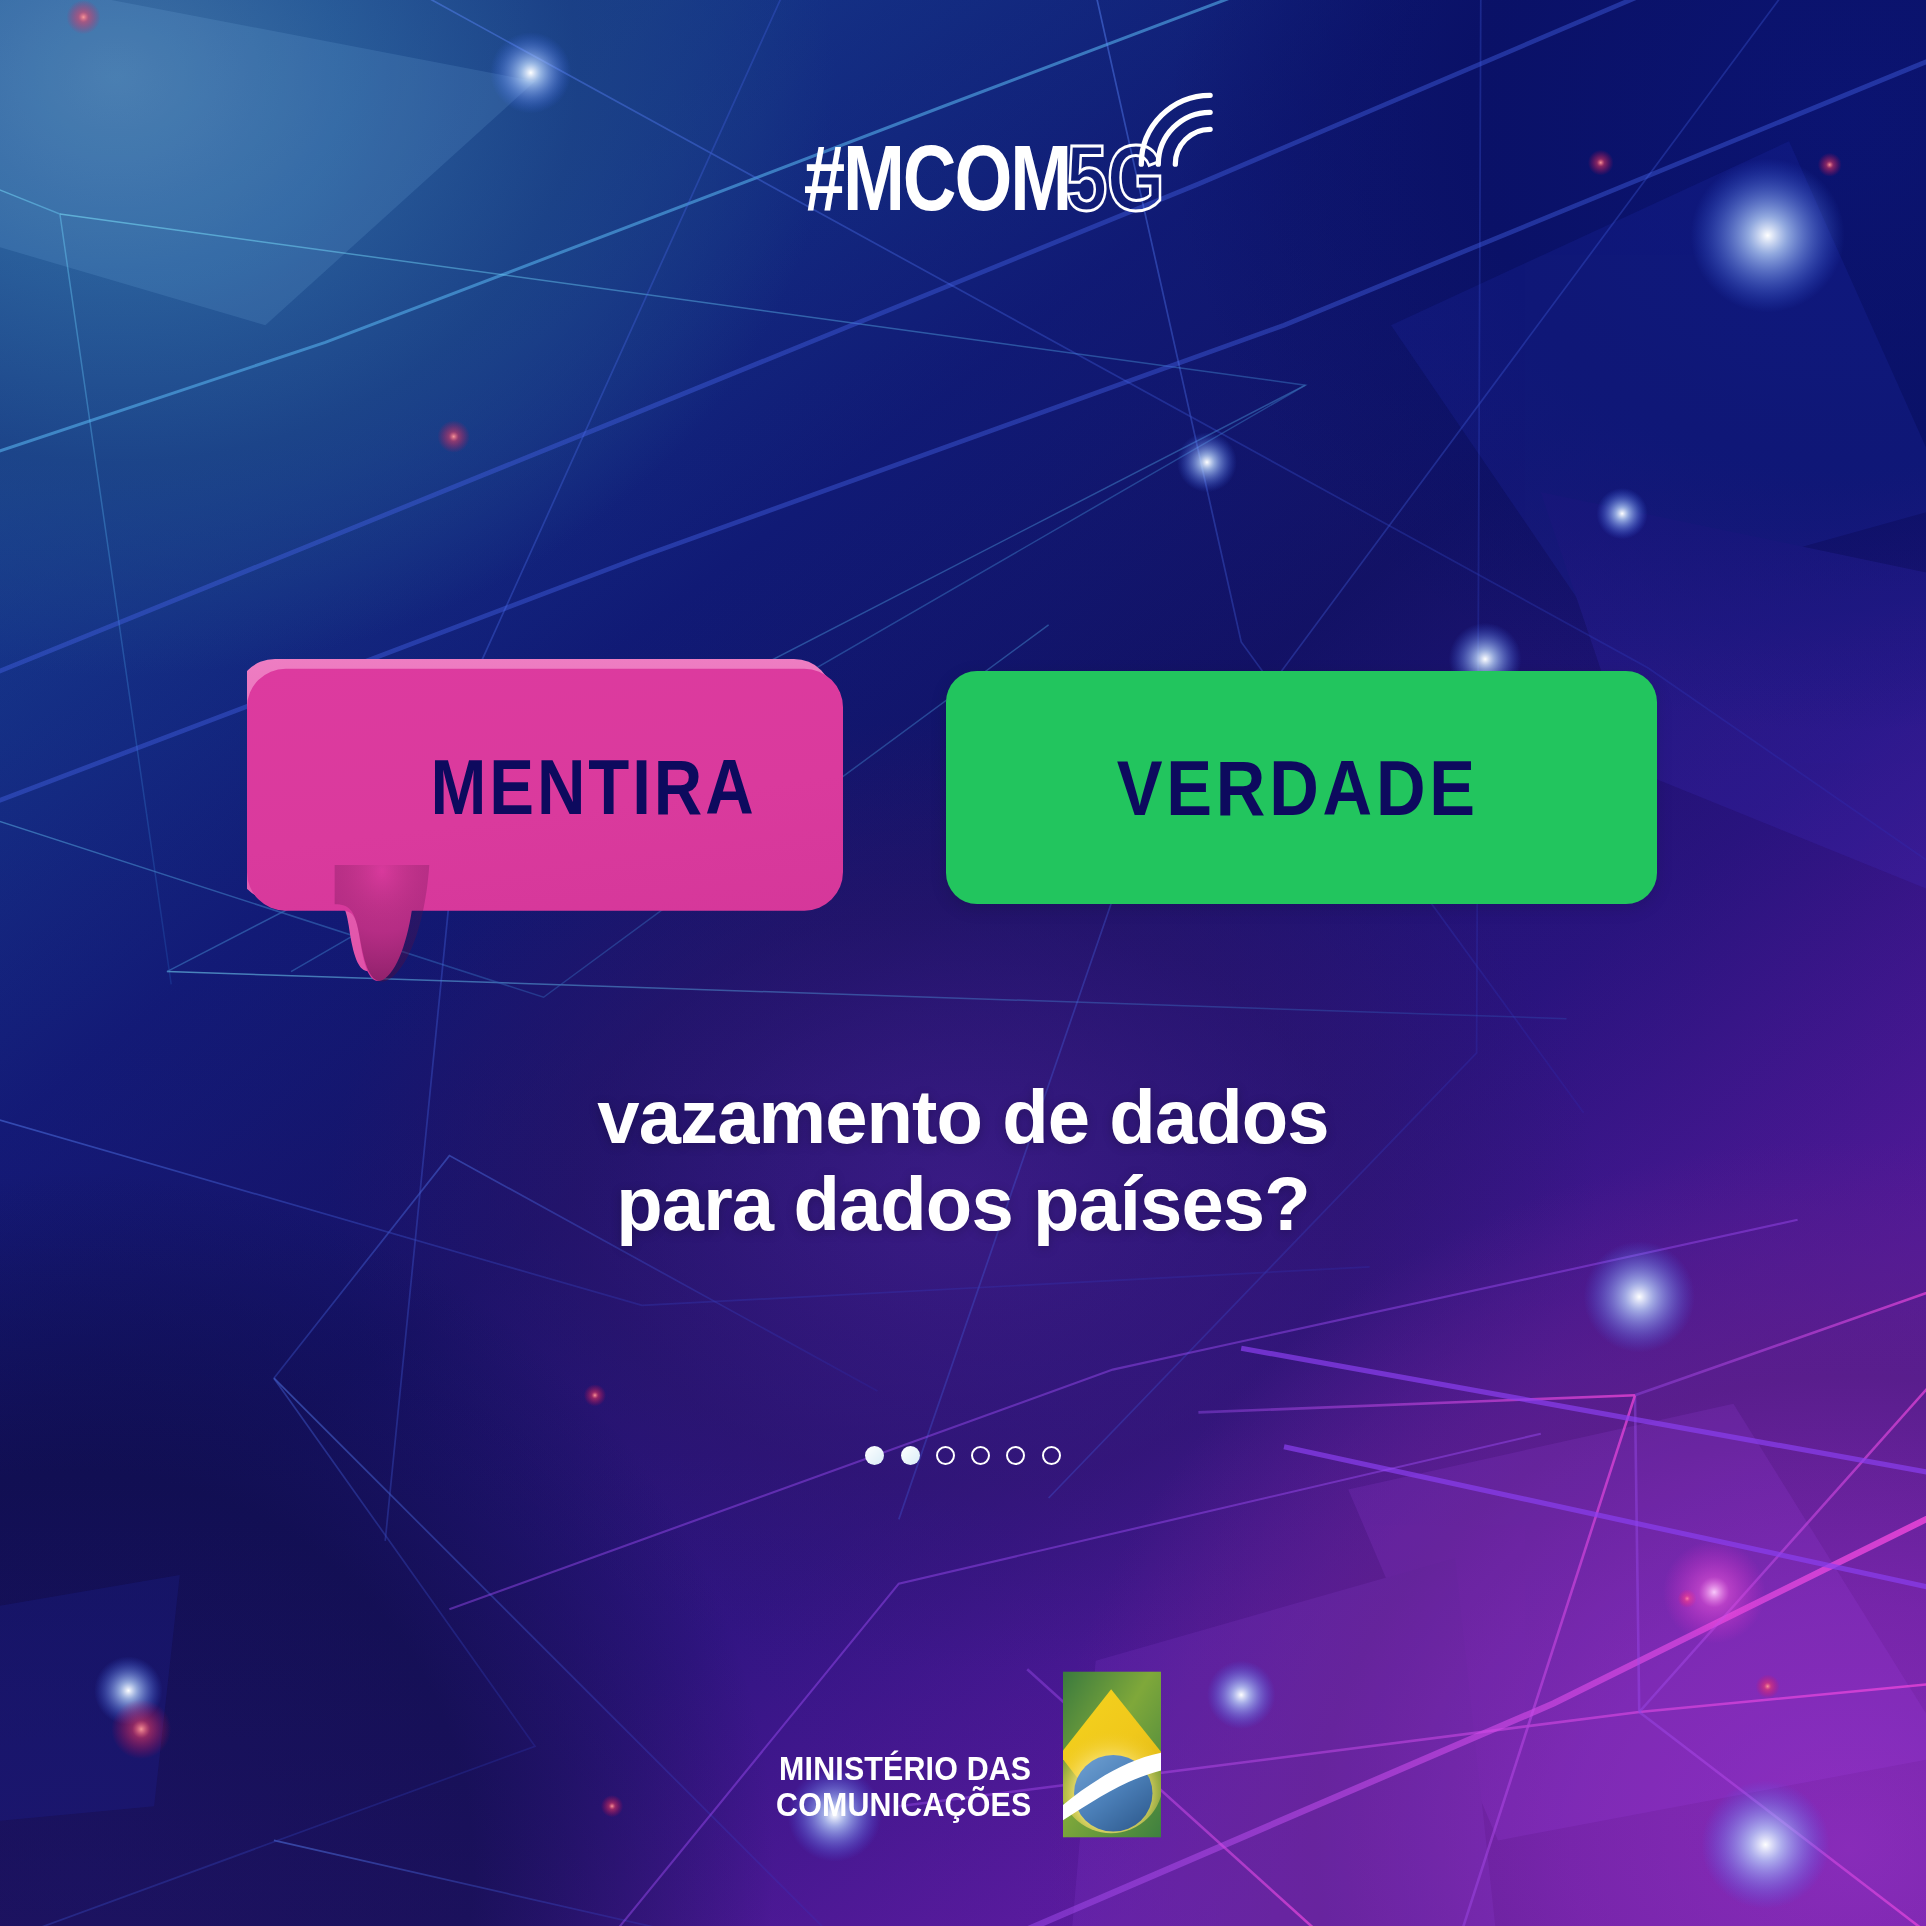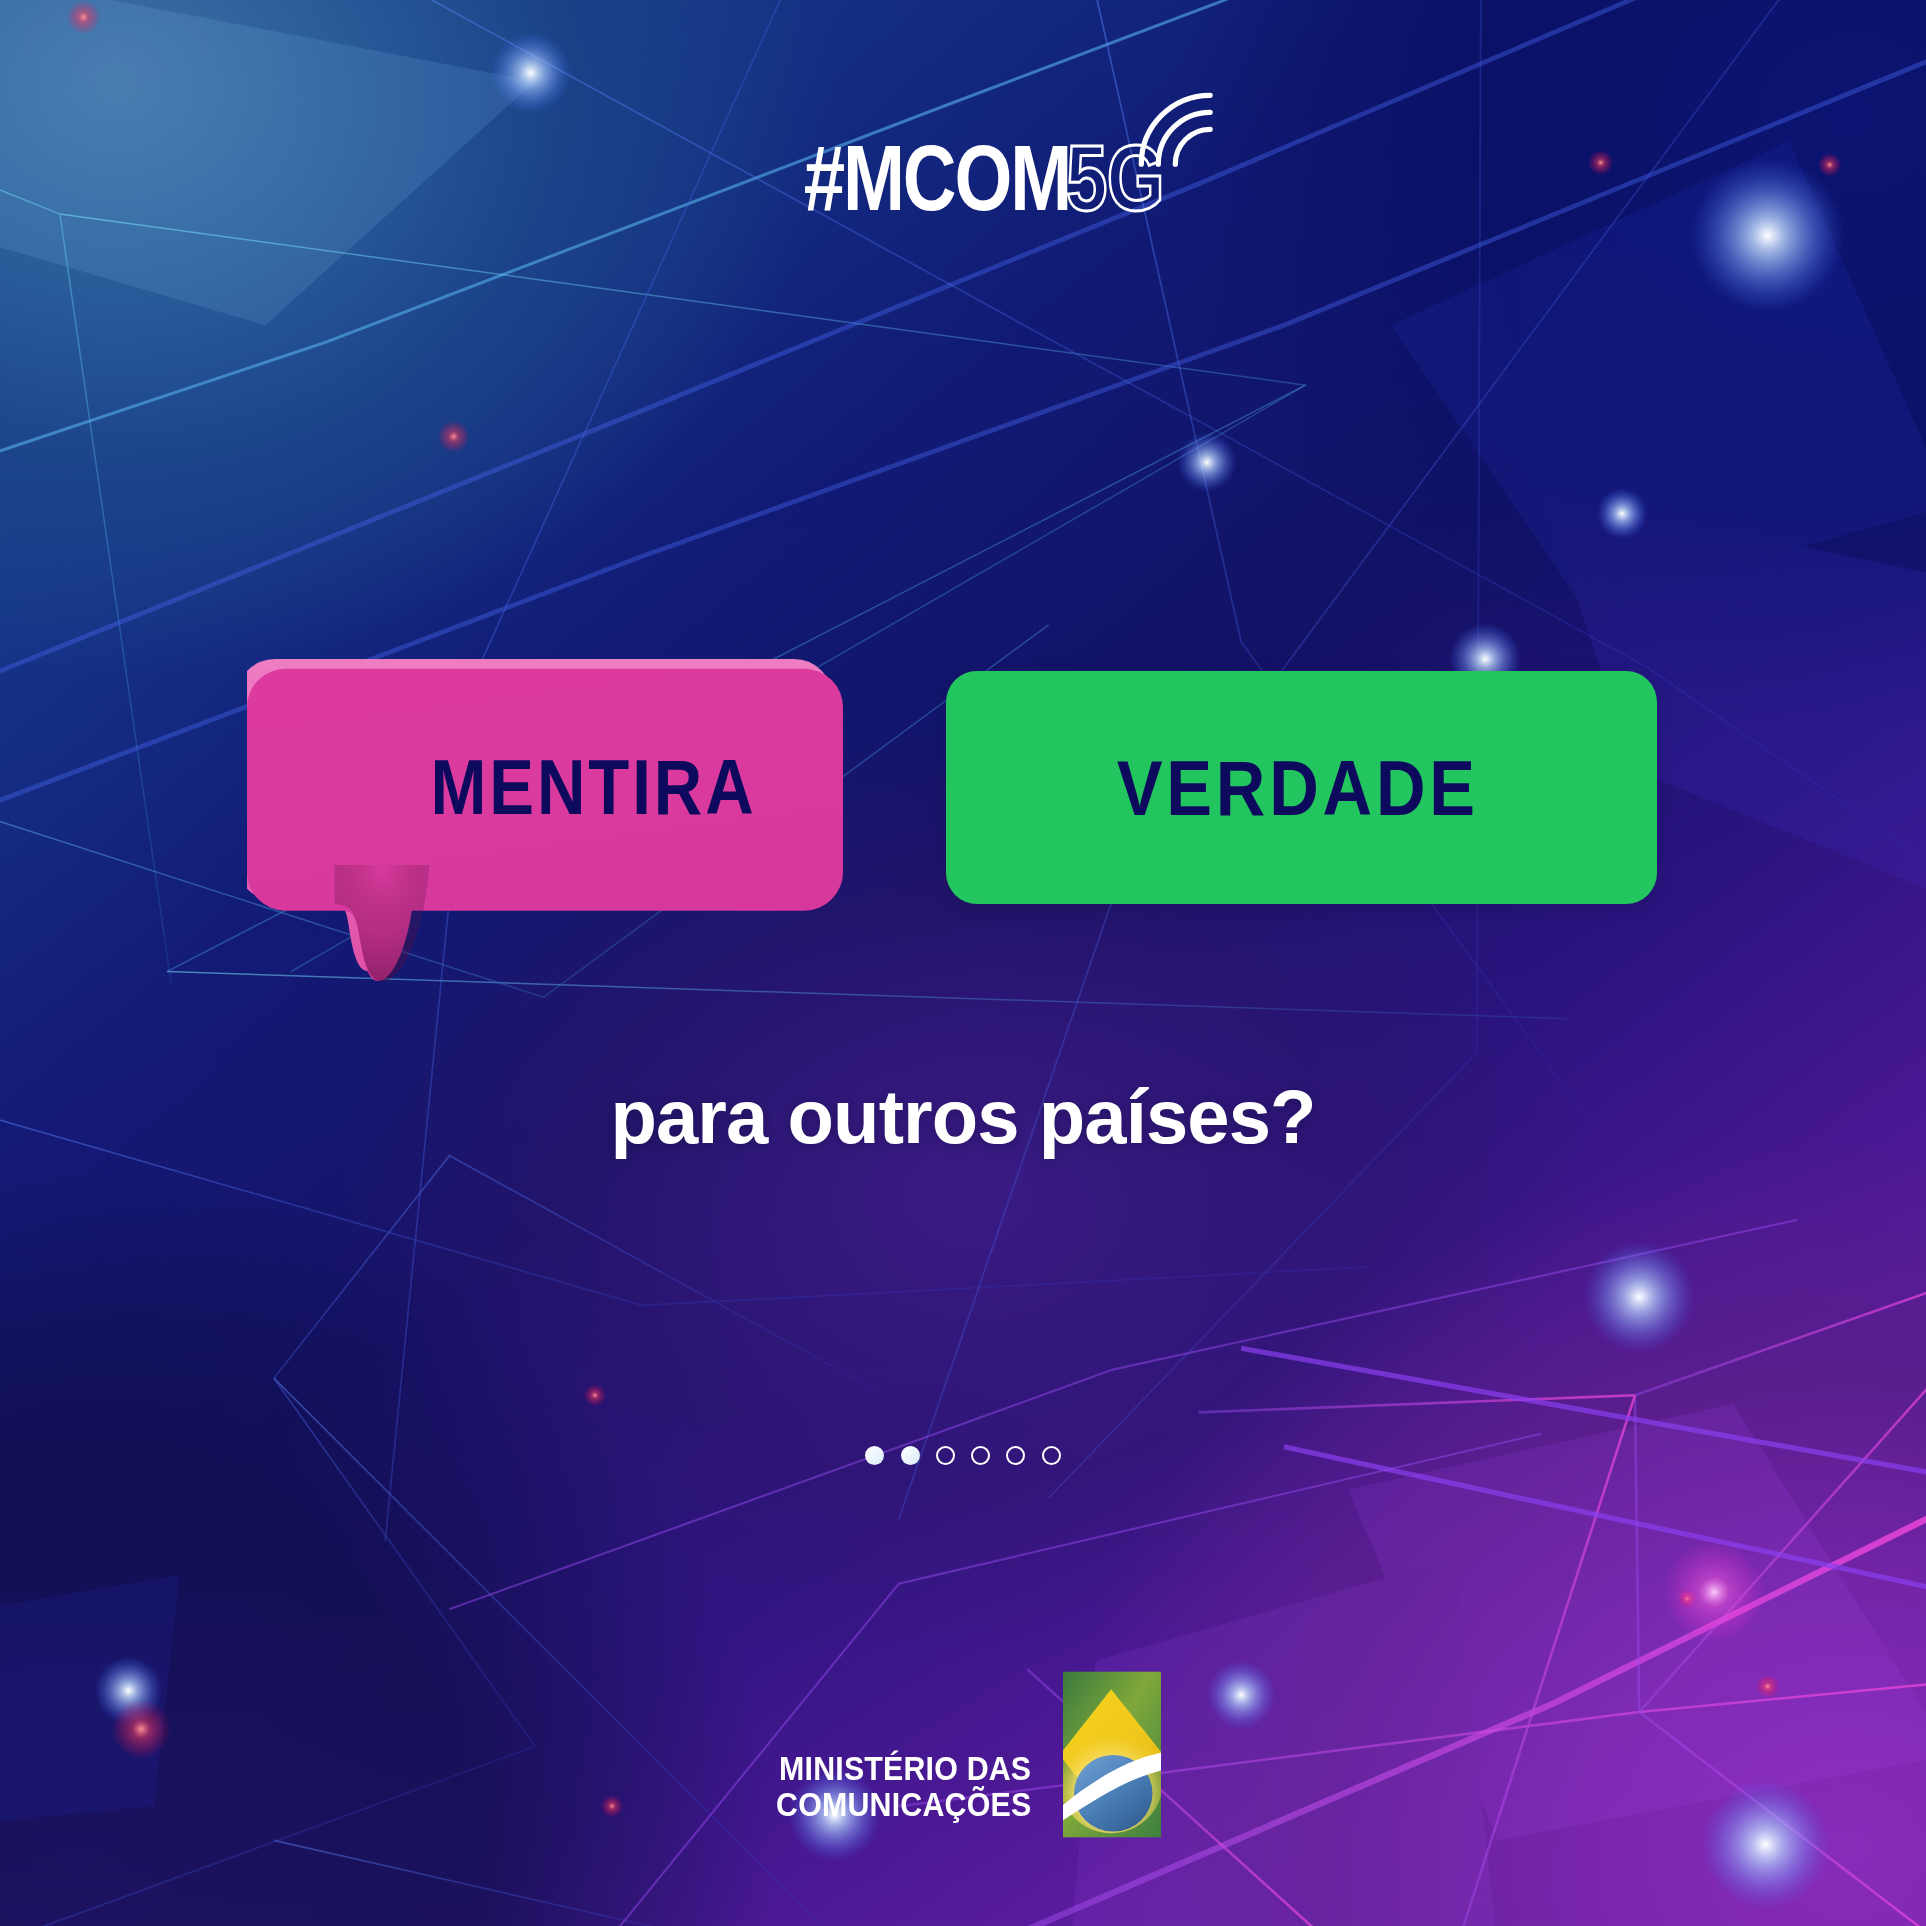--- a/index.html
+++ b/index.html
@@ -349,21 +349,22 @@
           M250,560 H520 C505,780 430,900 380,892 C340,886 330,810 318,748
           C306,690 292,672 250,672 Z"></path>
       </svg>
       <div class="bubble-pink-label">
         <span class="label">MENTIRA</span>
       </div>
     </div>
   </div>
 
   <div id="headline">
-    <span class="line">para outros países?</span>
+    <span class="line">vazamento de dados</span>
+    <span class="line">para dados países?</span>
   </div>
 
   <div id="dots">
     <span class="dot filled"></span>
     <span class="dot filled"></span>
     <span class="dot empty"></span>
     <span class="dot empty"></span>
     <span class="dot empty"></span>
     <span class="dot empty"></span>
   </div>

